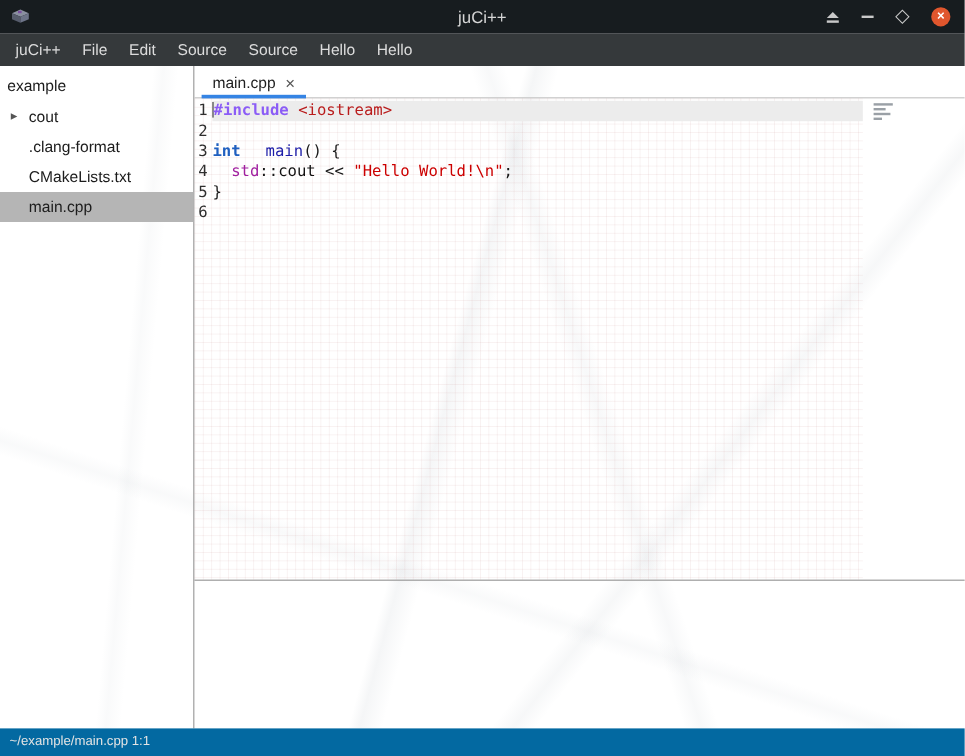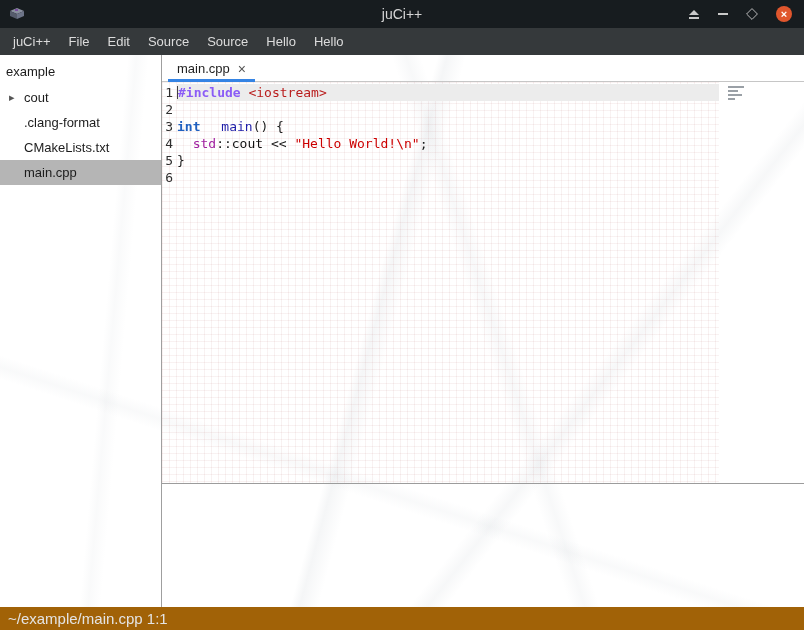--- a/index.html
+++ b/index.html
@@ -67,21 +67,21 @@
   .minimap{position:absolute;top:4px;right:56px;width:20px;display:flex;flex-direction:column;gap:2px;}
   .minimap i{display:block;height:2px;background:#9aa0a6;}
   .minimap i:nth-child(1){width:16px;}
   .minimap i:nth-child(2){width:10px;}
   .minimap i:nth-child(3){width:14px;}
   .minimap i:nth-child(4){width:7px;}
 
   .bottom{flex:1;border-top:1px solid #9c9c9c;}
 
   
-  .statusbar{flex:0 0 23px;background:#a16207;color:#e4e4e4;font-size:15px;line-height:23px;padding-left:8px;}
+  .statusbar{flex:0 0 23px;background:#0369a1;color:#e4e4e4;font-size:11px;line-height:23px;padding-left:8px;}
 </style>
 </head>
 <body>
 
 <div class="window">
 
   <div class="titlebar">
     <span class="app-icon">
       <svg width="18" height="15" viewBox="0 0 18 15">
         <path d="M2 4 L9 1 L16 4 L9 7 Z" fill="#8a90a0"></path>

